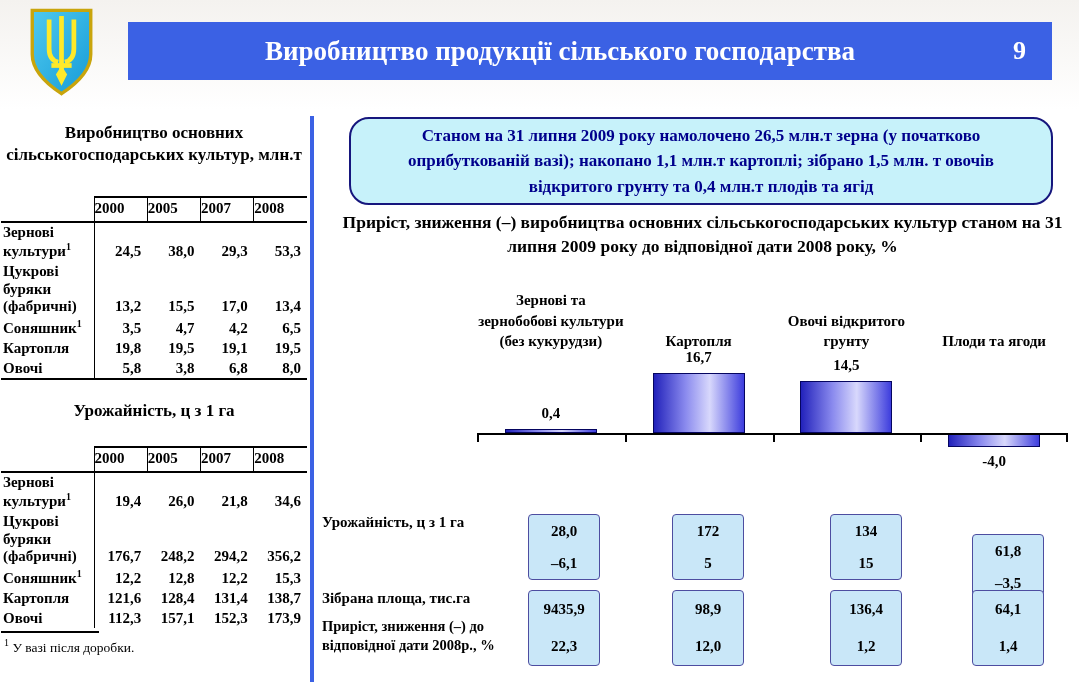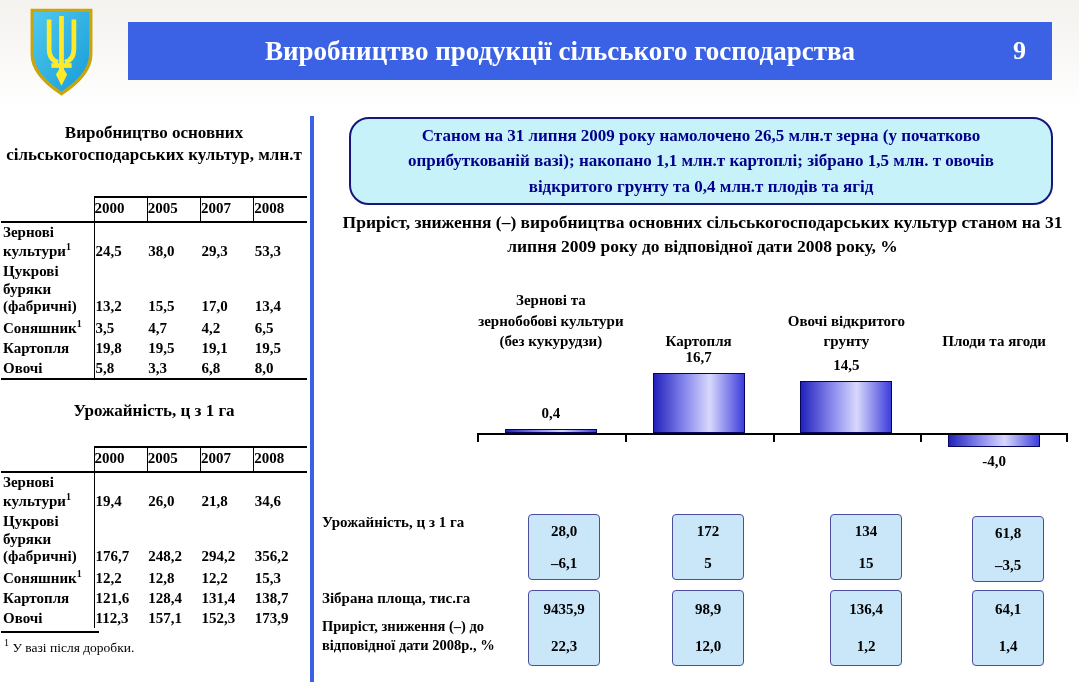--- a/index.html
+++ b/index.html
@@ -23,21 +23,21 @@
   .stat-table{position:absolute;left:1px;border-collapse:collapse;table-layout:fixed;
               width:306px;font-size:15px;font-weight:bold;line-height:1.18;}
   #table1{top:196px;}
   #table2{top:446px;}
   .stat-table col.c-lbl{width:93px;}
   .stat-table th{border-top:2px solid #000;border-bottom:2px solid #000;text-align:left;
                  padding:2px 0 3px;font-size:15px;}
   .stat-table th + th{border-left:1.5px solid #000;}
   .stat-table td{vertical-align:bottom;padding-bottom:1px;}
   .stat-table td.lbl{border-right:1.5px solid #000;padding-left:2px;}
-  .stat-table td.num{padding-right:6px;}
+  .stat-table td.num{text-align:right;padding-right:6px;}
   .stat-table.bottomed tbody tr:last-child td{border-bottom:2px solid #000;}
   sup{font-size:10px;}
 
   .foot-sep{position:absolute;left:1px;top:631px;width:98px;border-top:2px solid #000;}
   .footnote{position:absolute;left:4px;top:637px;font-size:13.5px;}
 
   .v-divider{position:absolute;left:310px;top:116px;width:4px;height:566px;background:#3b61e4;}
 
   
   .info-box{position:absolute;left:349px;top:117px;width:704px;height:88px;
@@ -140,21 +140,21 @@
         <tr>
           <td class="lbl">Картопля</td>
           <td class="num">19,8</td>
           <td class="num">19,5</td>
           <td class="num">19,1</td>
           <td class="num">19,5</td>
         </tr>
         <tr>
           <td class="lbl">Овочі</td>
           <td class="num">5,8</td>
-          <td class="num">3,3</td>
+          <td class="num">3,8</td>
           <td class="num">6,8</td>
           <td class="num">8,0</td>
         </tr>
       </tbody>
     </table>
 
   <div class="tbl-title" id="title2">Урожайність, ц  з 1 га</div>
   <table class="stat-table" id="table2">
     <colgroup>
         <col class="c-lbl">
@@ -263,21 +263,21 @@
       <div>12,0</div>
     </div>
     <div class="mbox" style="left: 830px; top: 514px; height: 66px;">
       <div>134</div>
       <div>15</div>
     </div>
     <div class="mbox" style="left: 830px; top: 590px; height: 76px;">
       <div>136,4</div>
       <div>1,2</div>
     </div>
-    <div class="mbox" style="left: 972px; top: 516px; height: 66px;">
+    <div class="mbox" style="left: 972px; top: 534px; height: 66px;">
       <div>61,8</div>
       <div>–3,5</div>
     </div>
     <div class="mbox" style="left: 972px; top: 590px; height: 76px;">
       <div>64,1</div>
       <div>1,4</div>
     </div>
   </div>
 
 </body></html>

